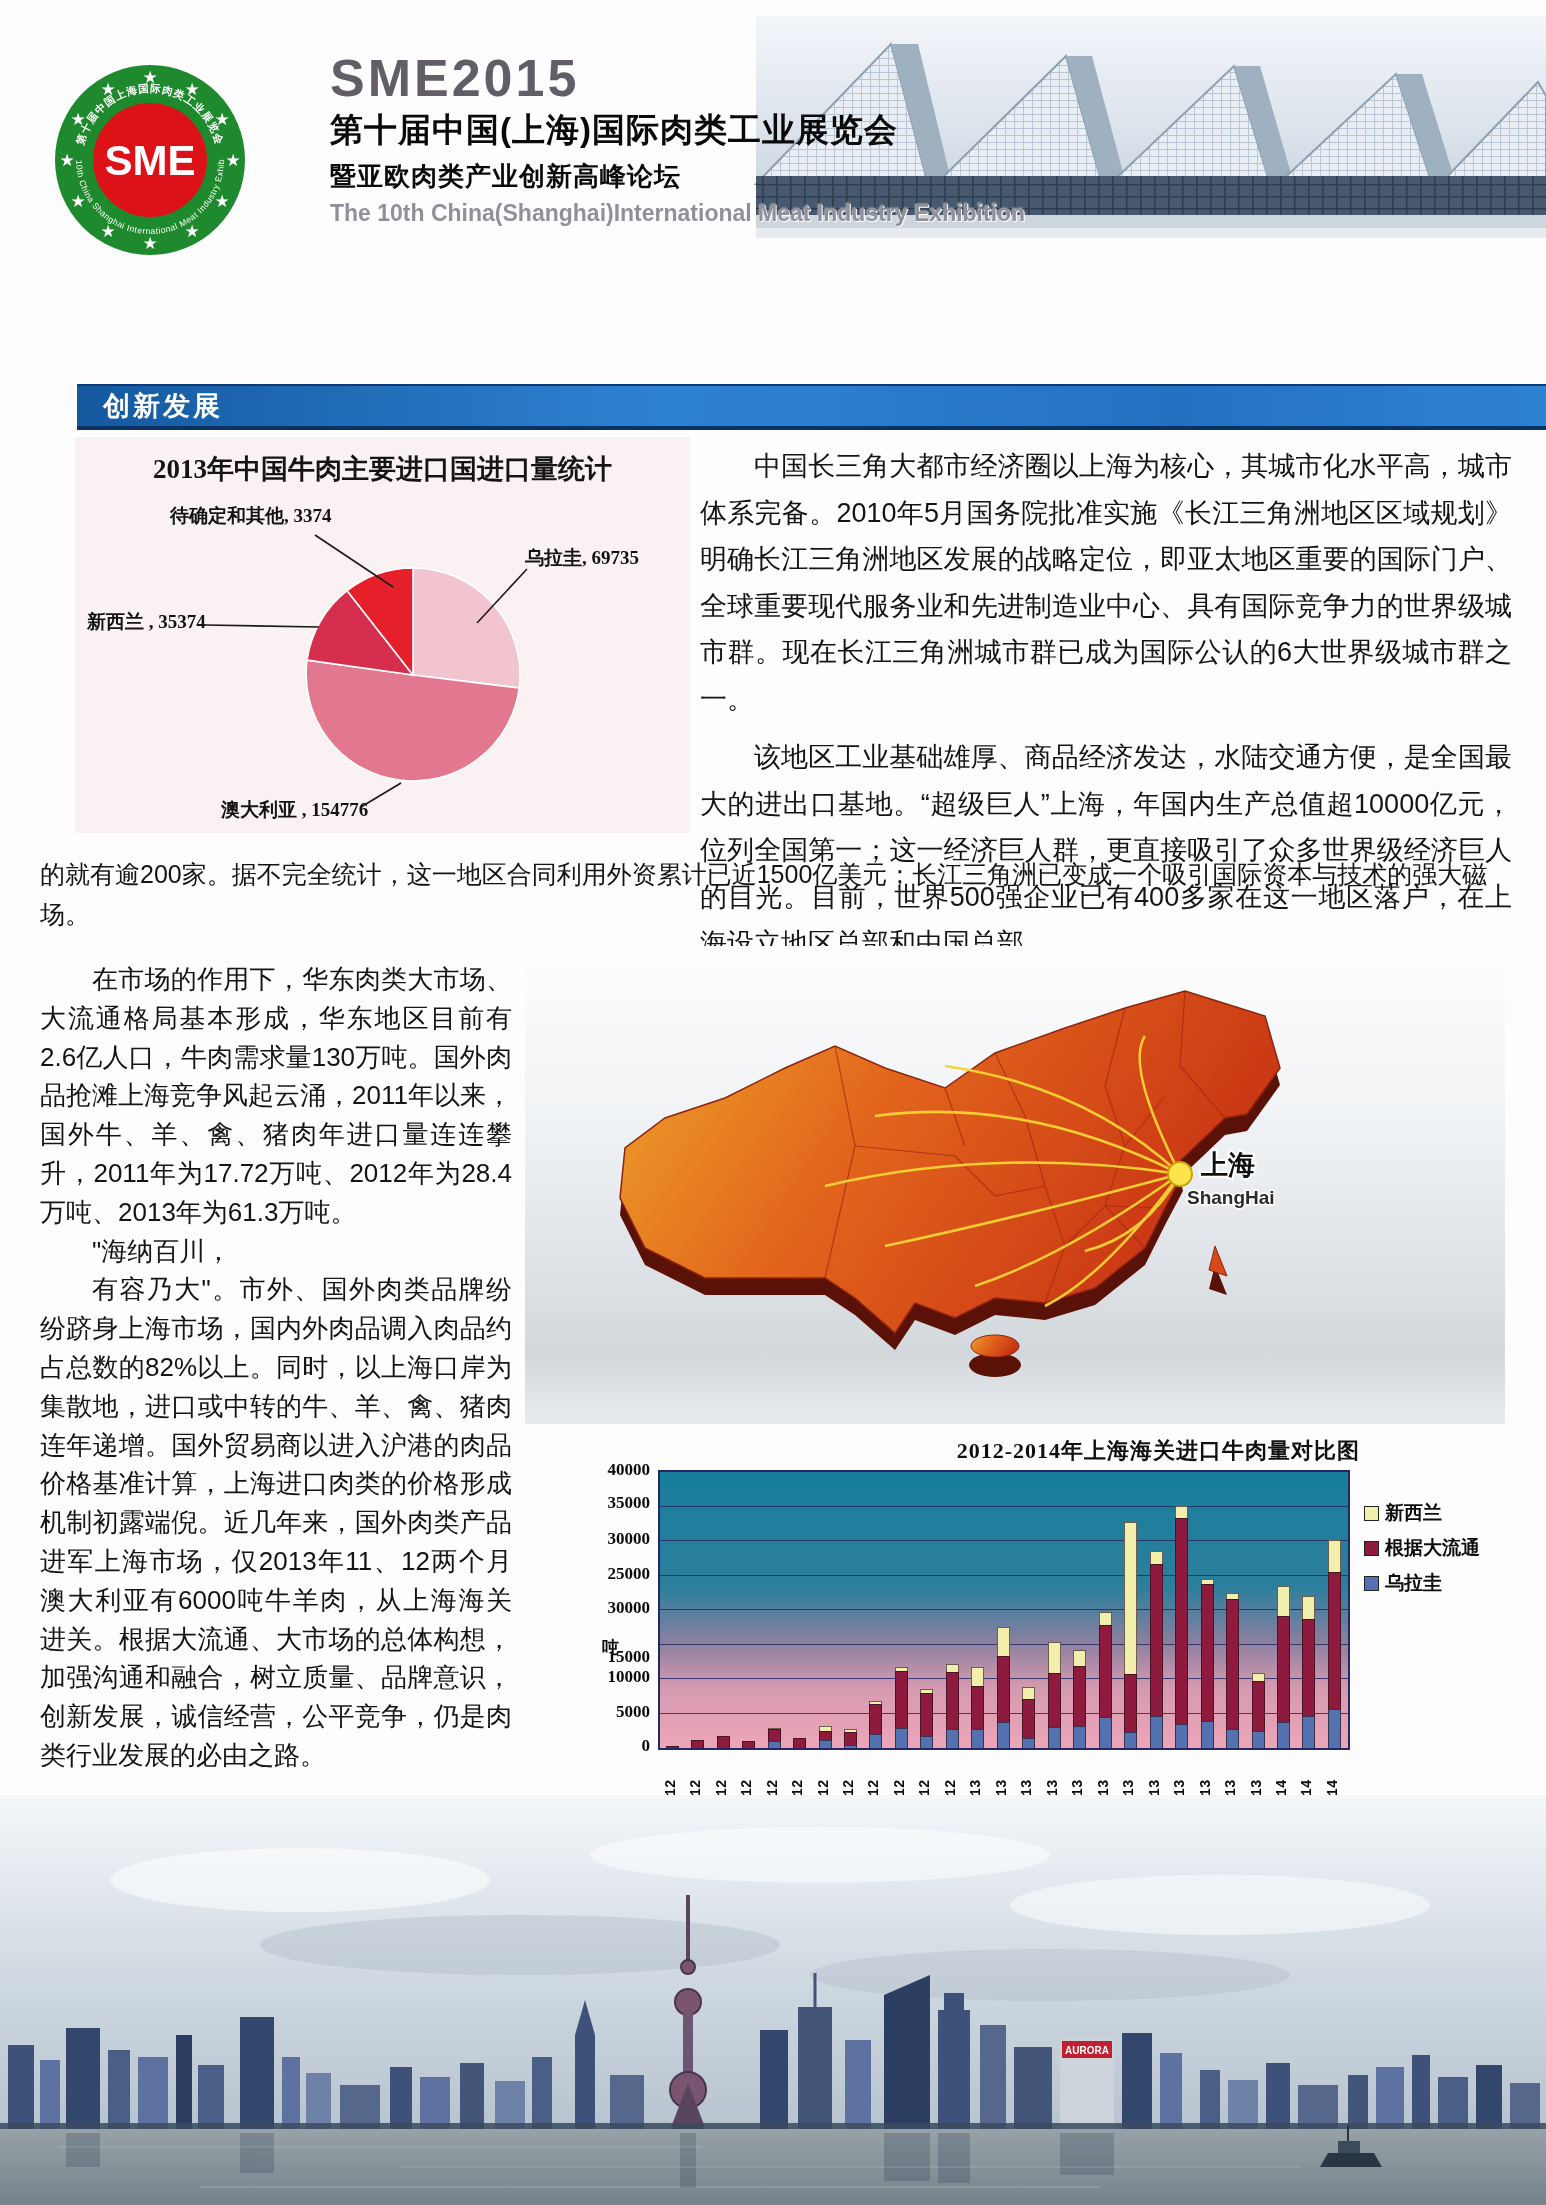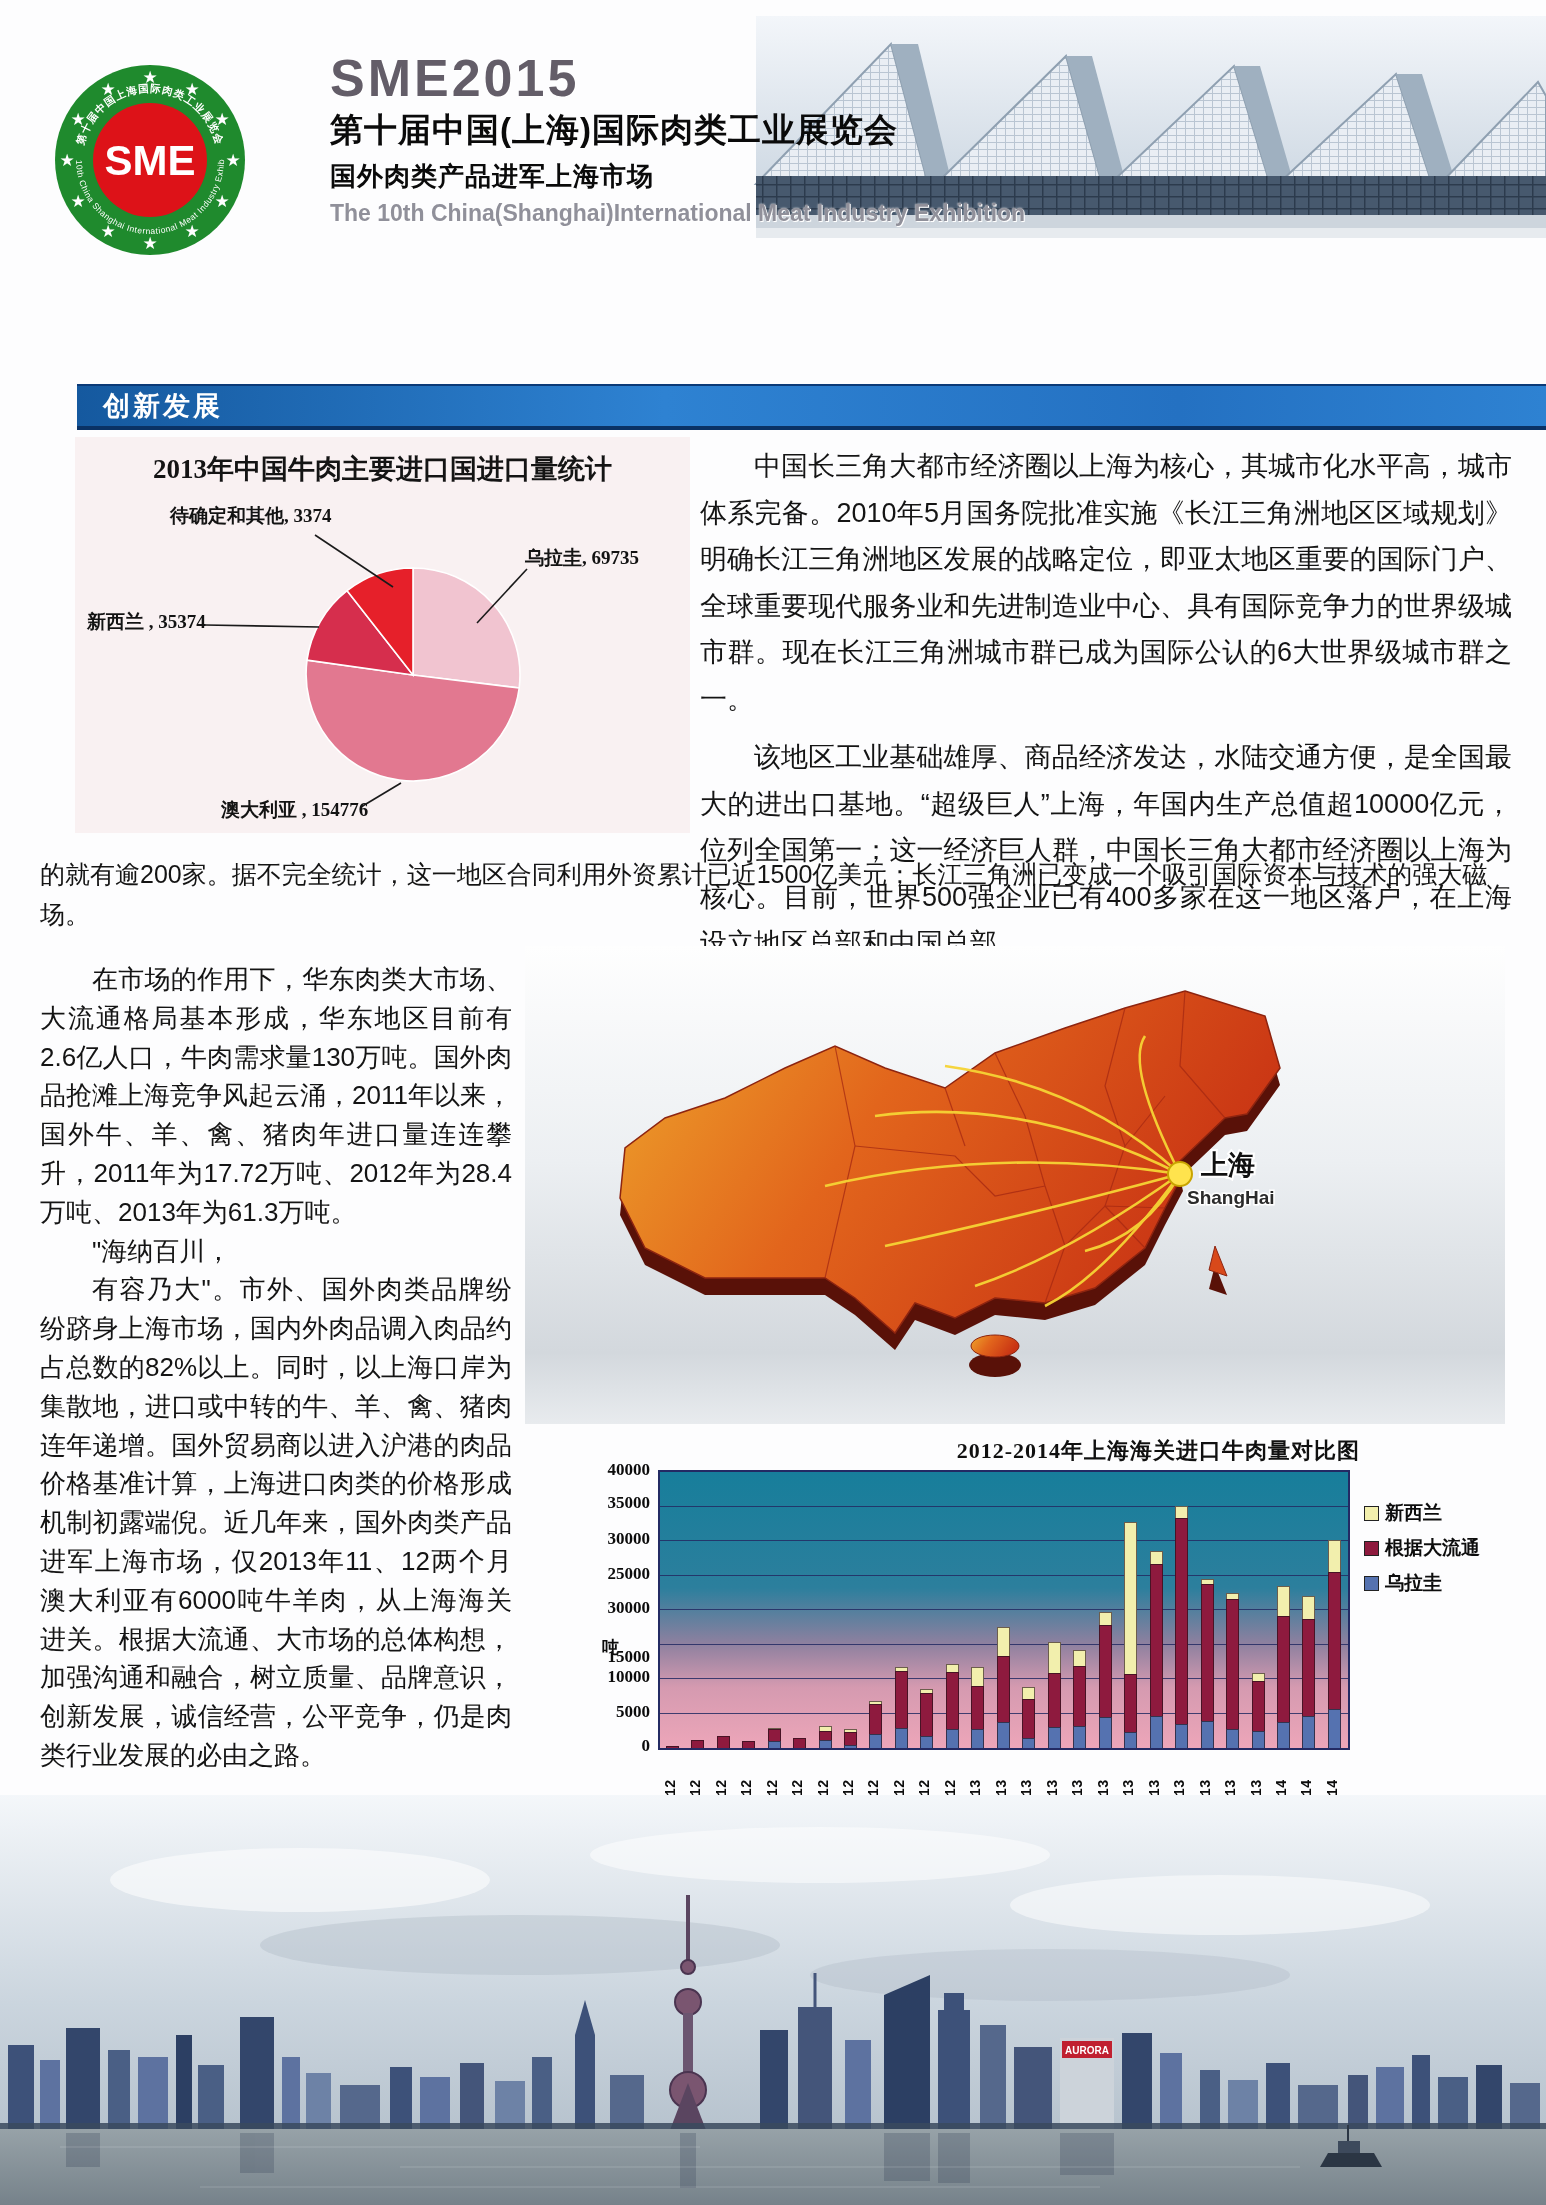--- a/index.html
+++ b/index.html
@@ -141,21 +141,21 @@
     <text font-size="8.5" fill="#ffffff" letter-spacing="0.5">
       <textPath href="#arcB" startOffset="50%" text-anchor="middle">The 10th China Shanghai International Meat Industry Exhibition</textPath>
     </text>
     <circle cx="98" cy="98" r="57" fill="#dd1218"></circle>
     <text x="98" y="113" text-anchor="middle" font-size="42" font-weight="bold" fill="#ffffff" font-family="Liberation Sans, DejaVu Sans, sans-serif">SME</text>
   </svg>
 
   <div class="abs titleblock">
     <div class="t-sme">SME2015</div>
     <div class="t-cn">第十届中国(上海)国际肉类工业展览会</div>
-    <div class="t-sub">国外肉类产品进军上海市场</div>
+    <div class="t-sub">暨亚欧肉类产业创新高峰论坛</div>
     <div class="t-en">The 10th China(Shanghai)International Meat Industry Exhibition</div>
   </div>
 
   <div class="abs banner">
     <span>创新发展</span>
   </div>
 
   <div class="abs piecard">
     <div class="pie-title">2013年中国牛肉主要进口国进口量统计</div>
     <svg id="pie-svg" style="position:absolute;left:0;top:0;" width="615" height="396" viewBox="0 0 615 396">
@@ -173,21 +173,21 @@
       </g>
     </svg>
     <div class="pie-label" style="left:95px;top:66px;">待确定和其他, 3374</div>
     <div class="pie-label" style="left:450px;top:108px;">乌拉圭, 69735</div>
     <div class="pie-label" style="left:12px;top:172px;">新西兰 , 35374</div>
     <div class="pie-label" style="left:146px;top:360px;">澳大利亚 , 154776</div>
   </div>
 
   <div class="abs preface">
     <p>中国长三角大都市经济圈以上海为核心，其城市化水平高，城市体系完备。2010年5月国务院批准实施《长江三角洲地区区域规划》明确长江三角洲地区发展的战略定位，即亚太地区重要的国际门户、全球重要现代服务业和先进制造业中心、具有国际竞争力的世界级城市群。现在长江三角洲城市群已成为国际公认的6大世界级城市群之一。</p>
-    <p>该地区工业基础雄厚、商品经济发达，水陆交通方便，是全国最大的进出口基地。“超级巨人”上海，年国内生产总值超10000亿元，位列全国第一；这一经济巨人群，中国长三角大都市经济圈以上海为核心。目前，世界500强企业已有400多家在这一地区落户，在上海设立地区总部和中国总部</p>
+    <p>该地区工业基础雄厚、商品经济发达，水陆交通方便，是全国最大的进出口基地。“超级巨人”上海，年国内生产总值超10000亿元，位列全国第一；这一经济巨人群，更直接吸引了众多世界级经济巨人的目光。目前，世界500强企业已有400多家在这一地区落户，在上海设立地区总部和中国总部</p>
   </div>
   <div class="abs contline">的就有逾200家。据不完全统计，这一地区合同利用外资累计已近1500亿美元；长江三角洲已变成一个吸引国际资本与技术的强大磁场。</div>
 
   <div class="abs market">
     <p>在市场的作用下，华东肉类大市场、大流通格局基本形成，华东地区目前有2.6亿人口，牛肉需求量130万吨。国外肉品抢滩上海竞争风起云涌，2011年以来，国外牛、羊、禽、猪肉年进口量连连攀升，2011年为17.72万吨、2012年为28.4万吨、2013年为61.3万吨。</p>
     <p>"海纳百川，</p>
     <p>有容乃大"。市外、国外肉类品牌纷纷跻身上海市场，国内外肉品调入肉品约占总数的82%以上。同时，以上海口岸为集散地，进口或中转的牛、羊、禽、猪肉连年递增。国外贸易商以进入沪港的肉品价格基准计算，上海进口肉类的价格形成机制初露端倪。近几年来，国外肉类产品进军上海市场，仅2013年11、12两个月澳大利亚有6000吨牛羊肉，从上海海关进关。根据大流通、大市场的总体构想，加强沟通和融合，树立质量、品牌意识，创新发展，诚信经营，公平竞争，仍是肉类行业发展的必由之路。</p>
   </div>
 
   <div class="abs mapbox">

